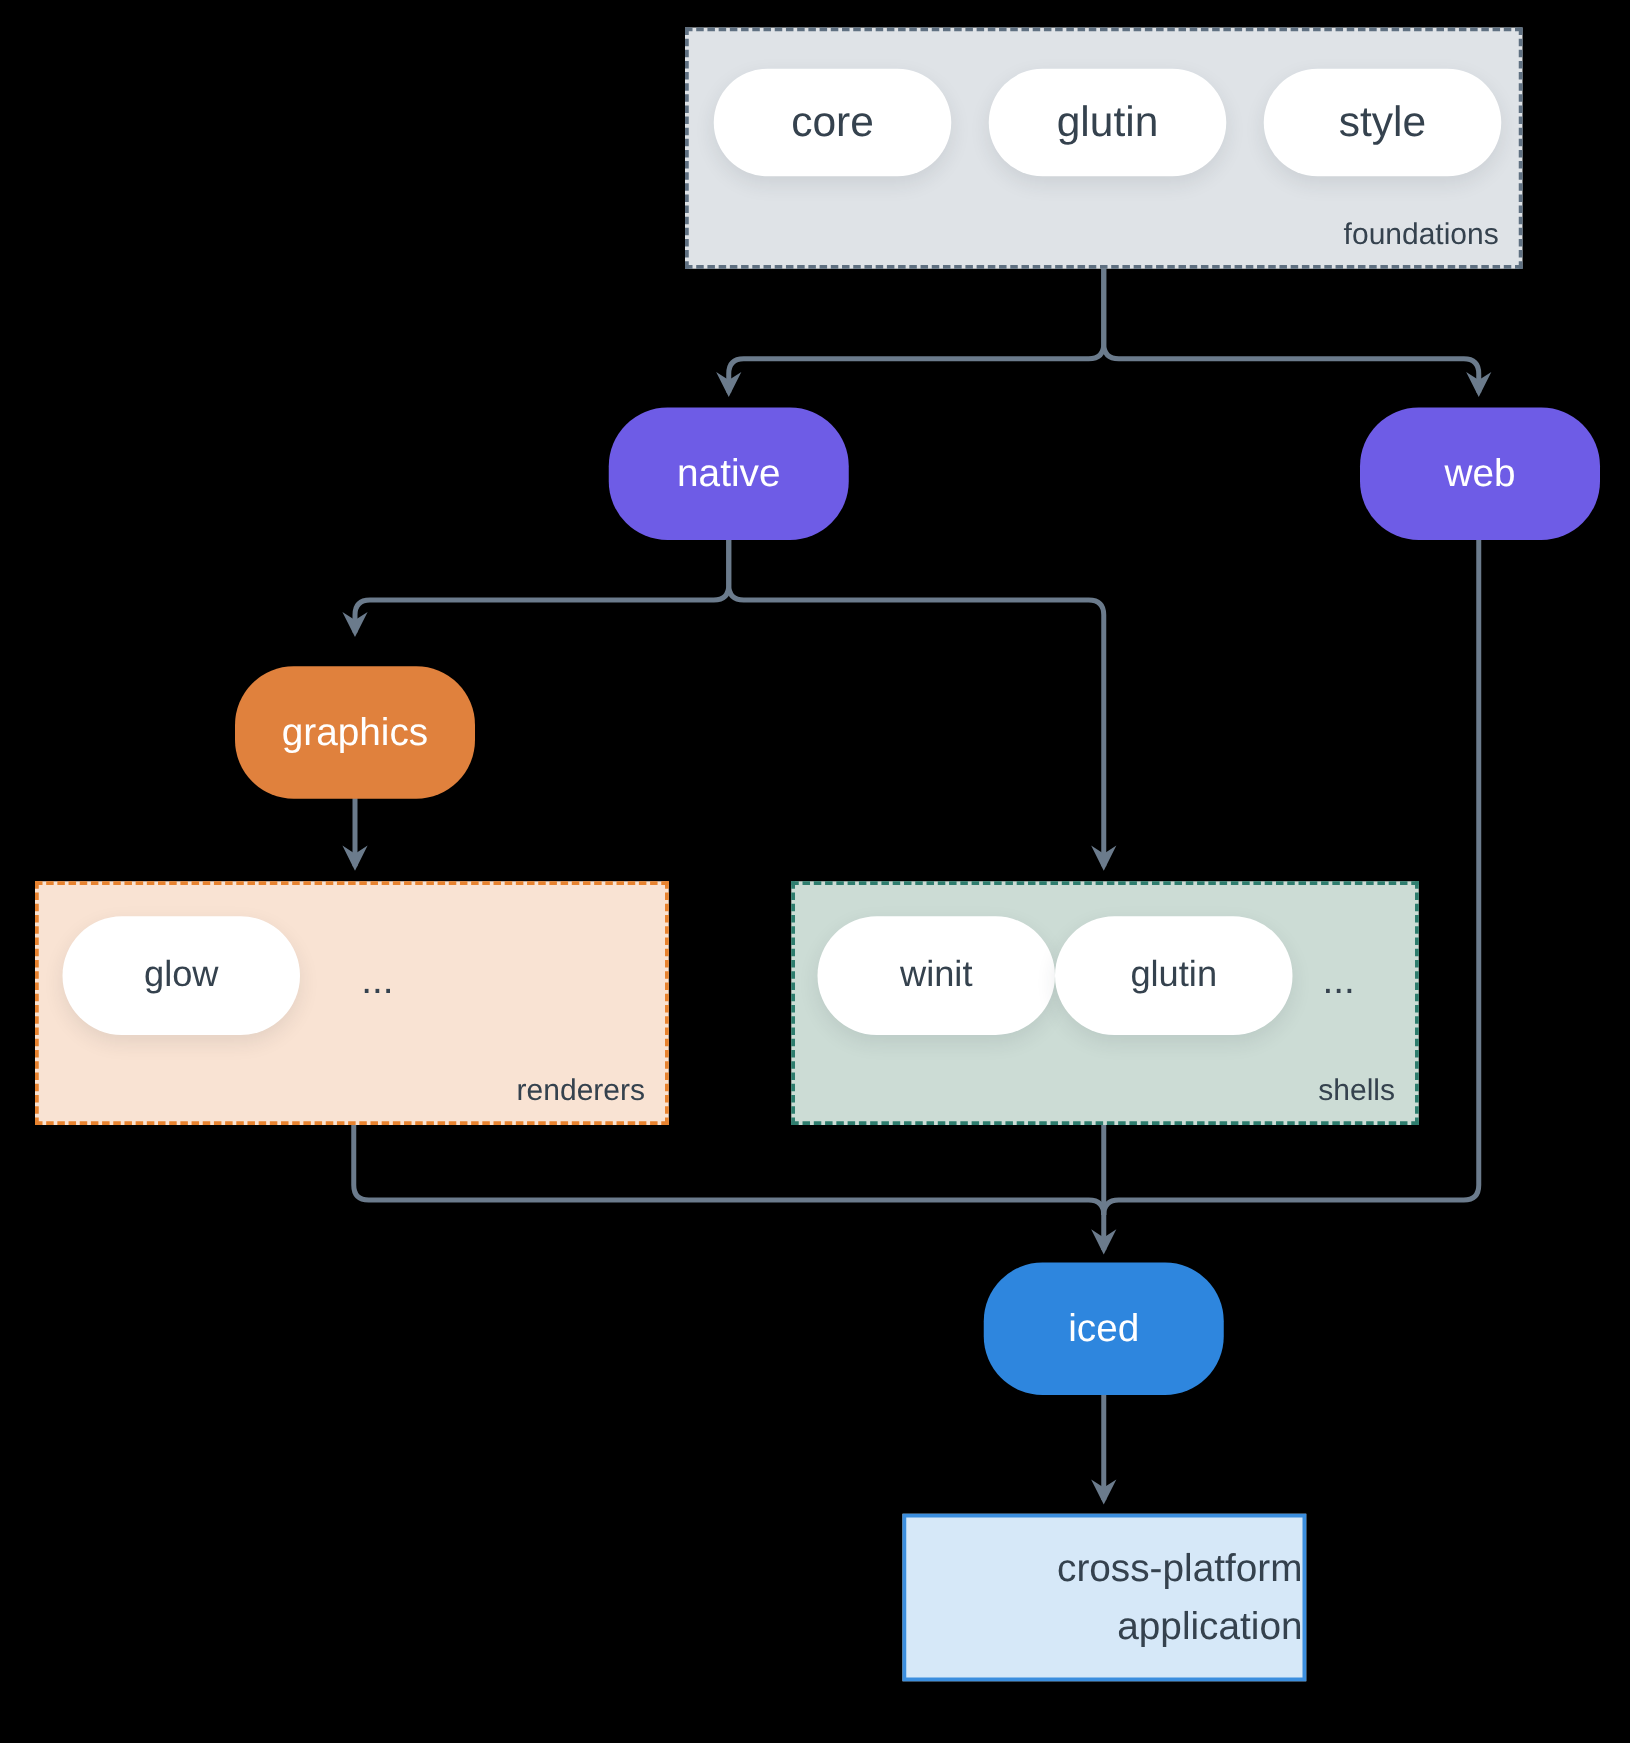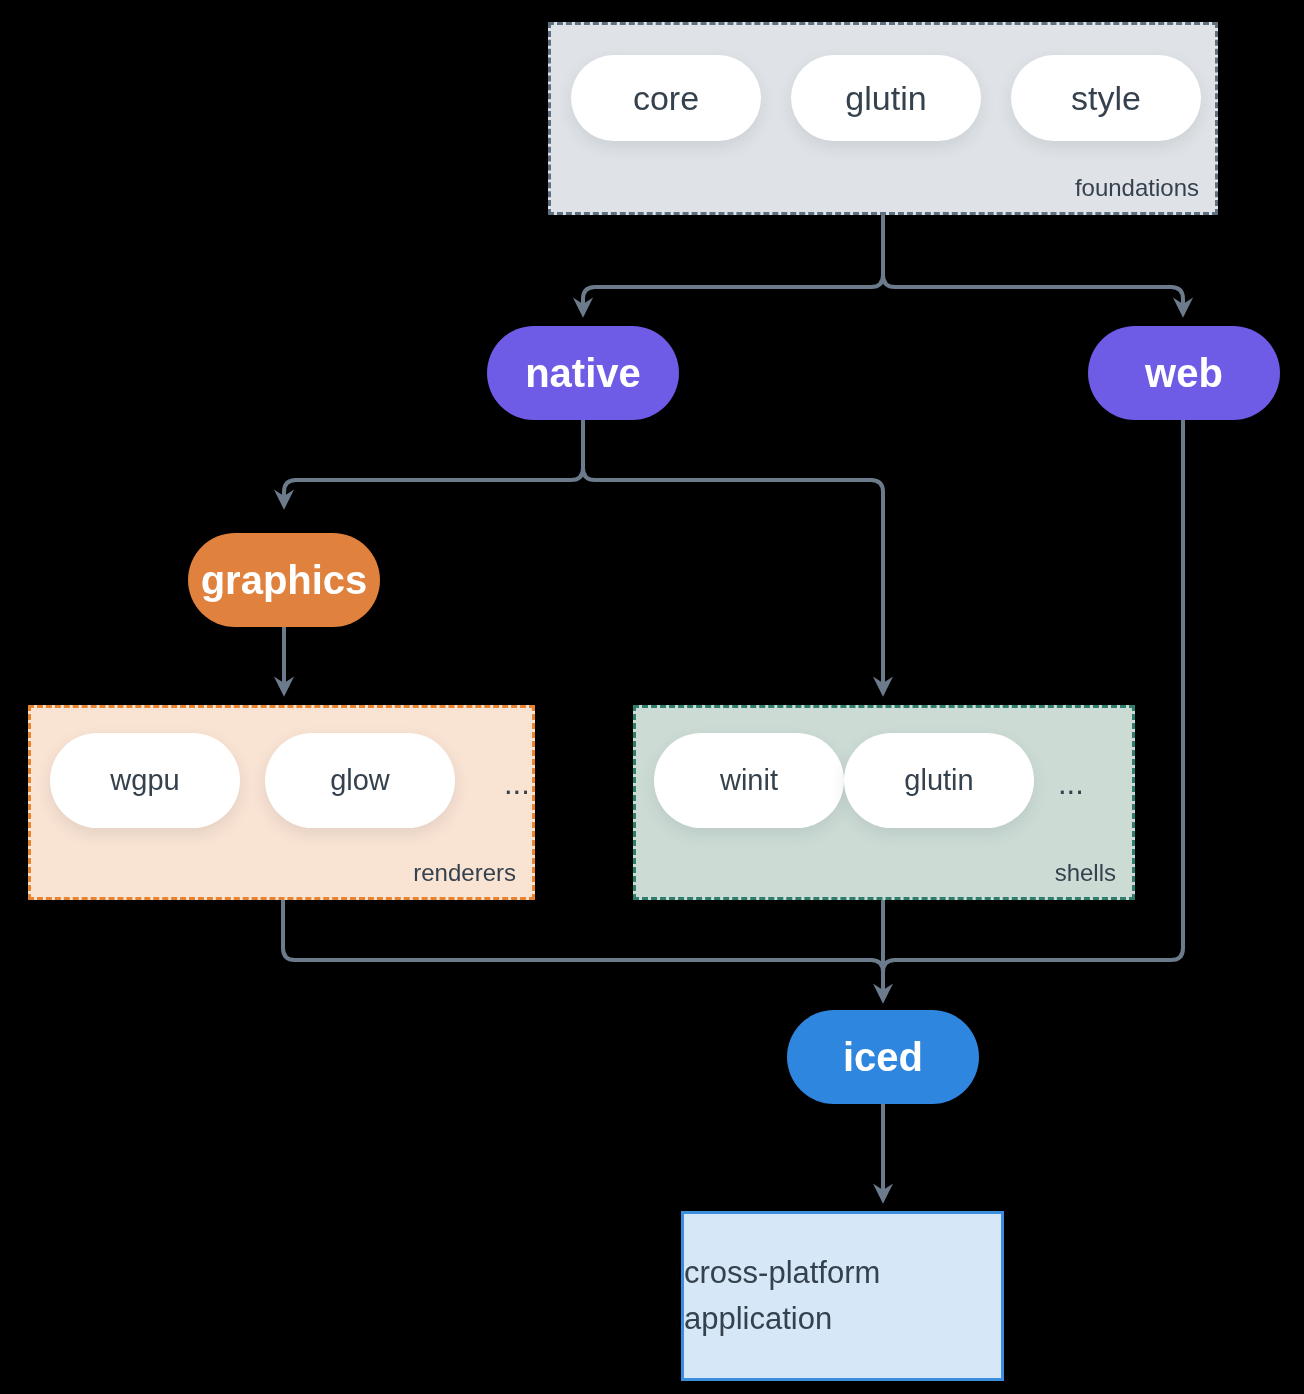--- a/index.html
+++ b/index.html
@@ -34,30 +34,30 @@
 
   
   .pill{display:flex;align-items:center;justify-content:center;border-radius:48px;
     background:var(--c-pill_fill);color:var(--c-text_dark);
     box-shadow:0 6px 16px rgba(40,50,60,0.10);}
   .foundations .pill{width:190px;height:86px;font-size:34px;}
   .renderers .pill,.shells .pill{width:190px;height:95px;font-size:29px;}
 
   
   .node{position:absolute;display:flex;align-items:center;justify-content:center;
-    border-radius:47px;color:var(--c-text_light);font-size:40px;width:192px;height:94px;font-weight:bold;}
+    border-radius:47px;color:var(--c-text_light);font-size:31px;width:192px;height:106px;}
   .node.native{left:487px;top:326px;background:var(--c-purple);}
   .node.web{left:1088px;top:326px;background:var(--c-purple);}
   .node.graphics{left:188px;top:533px;background:var(--c-orange);}
   .node.iced{left:787px;top:1010px;background:var(--c-blue);}
 
   
-  .app-box{position:absolute;left:681px;top:1211px;width:323px;height:170px;box-sizing:border-box;
+  .app-box{position:absolute;left:722px;top:1211px;width:323px;height:134px;box-sizing:border-box;
     background:var(--c-app_fill);border:3px solid var(--c-app_border);
-    display:flex;flex-direction:column;align-items:flex-start;justify-content:center;
+    display:flex;flex-direction:column;align-items:flex-end;justify-content:center;
     color:var(--c-text_dark);font-size:31px;line-height:1.5;}
 </style>
 </head>
 <body>
 
 <div class="canvas">
 
   <svg class="connectors" viewBox="0 0 1304 1394" fill="none">
     <defs>
       <marker id="arrow" viewBox="0 0 12 12" refX="9.5" refY="6" markerWidth="5.5" markerHeight="5.5" orient="auto" markerUnits="strokeWidth">
@@ -86,21 +86,20 @@
     <div class="group-label">foundations</div>
   </div>
 
   <div class="node native">native</div>
   <div class="node web">web</div>
 
   <div class="node graphics">graphics</div>
 
   <div class="group renderers">
     <div class="pill-row">
-      <div class="pill">wgpu</div>
       <div class="pill">glow</div>
       <div class="ellipsis">...</div>
     </div>
     <div class="group-label">renderers</div>
   </div>
 
   <div class="group shells">
     <div class="pill-row">
       <div class="pill">winit</div>
       <div class="pill">glutin</div>

